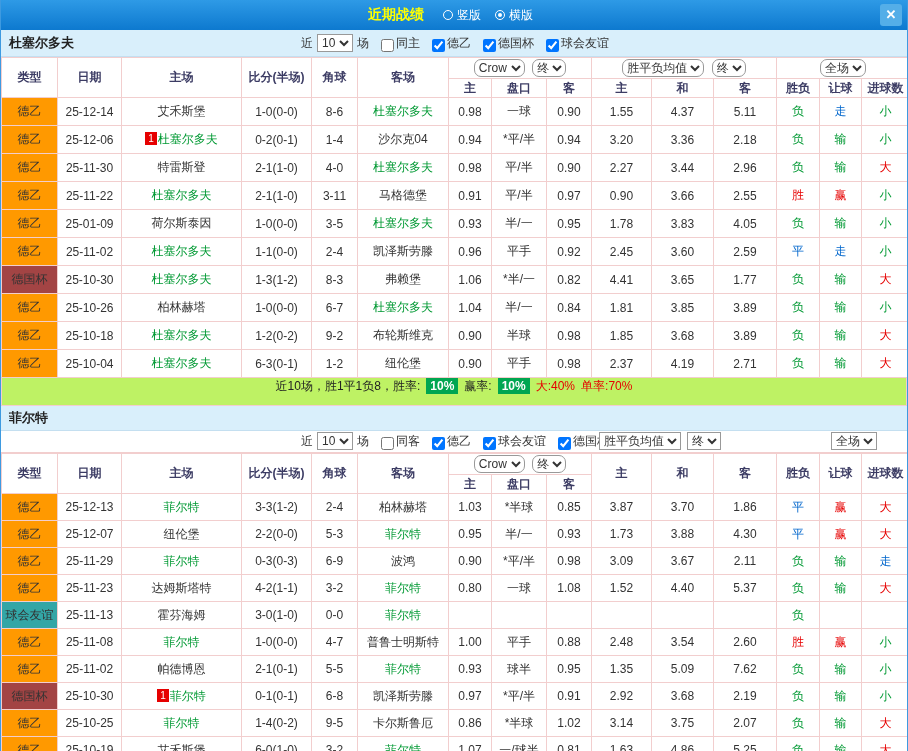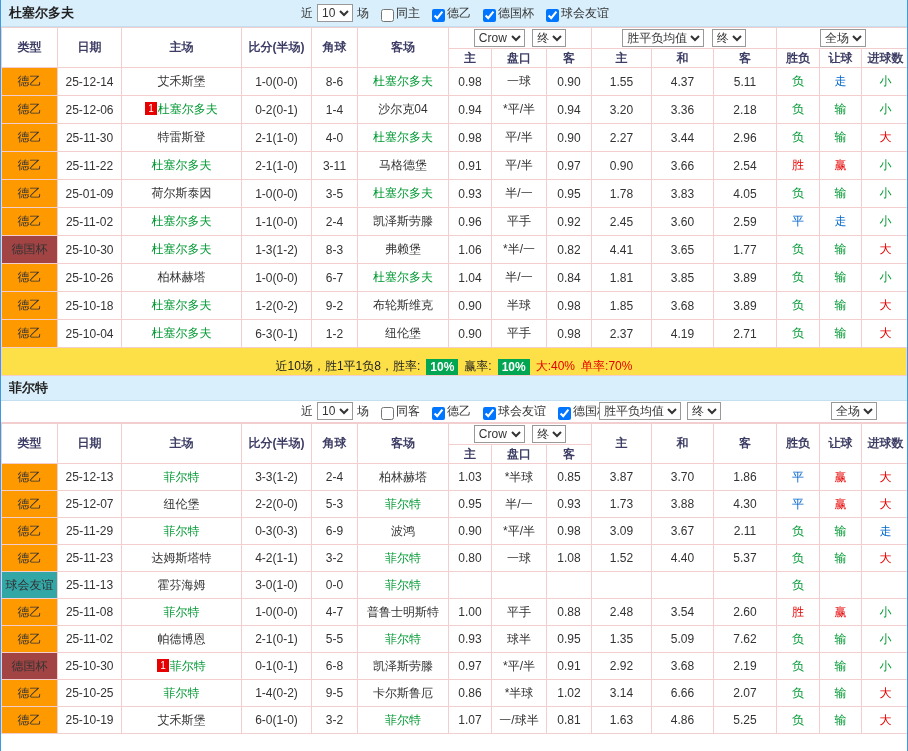--- a/index.html
+++ b/index.html
@@ -43,49 +43,63 @@
   table.stats { width:908px; border-collapse:collapse; table-layout:fixed; }
   .stats th, .stats td {
     border:1px solid #f2cece; text-align:center; overflow:hidden; white-space:nowrap;
     font-size:12px; padding:0 1px;
   }
   .stats thead th { color:#3c3c64; font-weight:bold; background:#fff; }
   .stats tr.hrow1 th { height:21px; }
   .stats tr.hrow2 th { height:19px; }
   .stats tbody td { height:28px; color:#333; }
   table.second tbody td { height:27px; }
-  .ddcell select { margin:0 2px; }
+  .ddcell select { margin:0 2px;border-radius:7px; }
 
   .typecell { color:#fff; }
   .datecell { color:#444; }
   .scorecell { color:#e60000; }
   .cornercell { color:#444; }
   .pancell { color:#e60000; }
   .oddscell { color:#333; }
   .teamgreen { color:#009933; cursor:pointer; }
   .numbadge {
     display:inline-block; background:#e60000; color:#fff; font-size:10px; line-height:13px;
     height:13px; padding:0 3px; margin-right:1px; vertical-align:1px;
   }
 
   
   .summary {
-    height:28px; display:flex; align-items:flex-end; justify-content:center;
-    border:1px solid #f2cece; border-top:none; background:#fde047;
+    height:28px; display:flex; align-items:flex-start; justify-content:center;
+    border:1px solid #f2cece; border-top:none; background:#bef264;
   }
   .summary span { margin:0 3px; }
   .seg-plain { color:#222; }
   .seg-badge { background:#00a651; color:#fff; font-weight:bold; padding:1px 4px; }
   .seg-red { color:#e60000; }
 </style>
 </head>
 <body>
 
 <div class="wrap">
 
+  <div class="topbar">
+    <span class="title">近期战绩</span>
+    <label class="radio-opt">
+      <span class="radio"></span>
+      <span>竖版</span>
+    </label>
+    <label class="radio-opt">
+      <span class="radio sel"></span>
+      <span>横版</span>
+    </label>
+    <div class="close-btn">
+      <span>✕</span>
+    </div>
+  </div>
 
   <div class="teambar">
     <span class="teamname">杜塞尔多夫</span>
     <div class="filter">
       <span>近</span>
       <select><option>10</option></select>
       <span>场</span>
       <label>
           <input type="checkbox" style="">
           <span>同主</span>
@@ -212,21 +226,21 @@
           <td class="datecell">25-11-22</td>
           <td><span class="teamgreen">杜塞尔多夫</span></td>
           <td class="scorecell">2-1(1-0)</td>
           <td class="cornercell">3-11</td>
           <td><span>马格德堡</span></td>
           <td class="oddscell">0.91</td>
           <td class="pancell">平/半</td>
           <td class="oddscell">0.97</td>
           <td class="oddscell">0.90</td>
           <td class="oddscell">3.66</td>
-          <td class="oddscell">2.54</td>
+          <td class="oddscell">2.55</td>
           <td style="color: rgb(230, 0, 0);">胜</td>
           <td style="color: rgb(230, 0, 0);">赢</td>
           <td style="color: rgb(0, 153, 51);">小</td>
         </tr>
         <tr>
           <td class="typecell" style="background: rgb(255, 153, 0);">德乙</td>
           <td class="datecell">25-01-09</td>
           <td><span>荷尔斯泰因</span></td>
           <td class="scorecell">1-0(0-0)</td>
           <td class="cornercell">3-5</td>
@@ -556,21 +570,21 @@
           <td class="typecell" style="background: rgb(255, 153, 0);">德乙</td>
           <td class="datecell">25-10-25</td>
           <td><span class="teamgreen">菲尔特</span></td>
           <td class="scorecell">1-4(0-2)</td>
           <td class="cornercell">9-5</td>
           <td><span>卡尔斯鲁厄</span></td>
           <td class="oddscell">0.86</td>
           <td class="pancell">*半球</td>
           <td class="oddscell">1.02</td>
           <td class="oddscell">3.14</td>
-          <td class="oddscell">6.66</td>
+          <td class="oddscell">3.75</td>
           <td class="oddscell">2.07</td>
           <td style="color: rgb(0, 153, 51);">负</td>
           <td style="color: rgb(0, 153, 51);">输</td>
           <td style="color: rgb(230, 0, 0);">大</td>
         </tr>
         <tr>
           <td class="typecell" style="background: rgb(255, 153, 0);">德乙</td>
           <td class="datecell">25-10-19</td>
           <td><span>艾禾斯堡</span></td>
           <td class="scorecell">6-0(1-0)</td>

